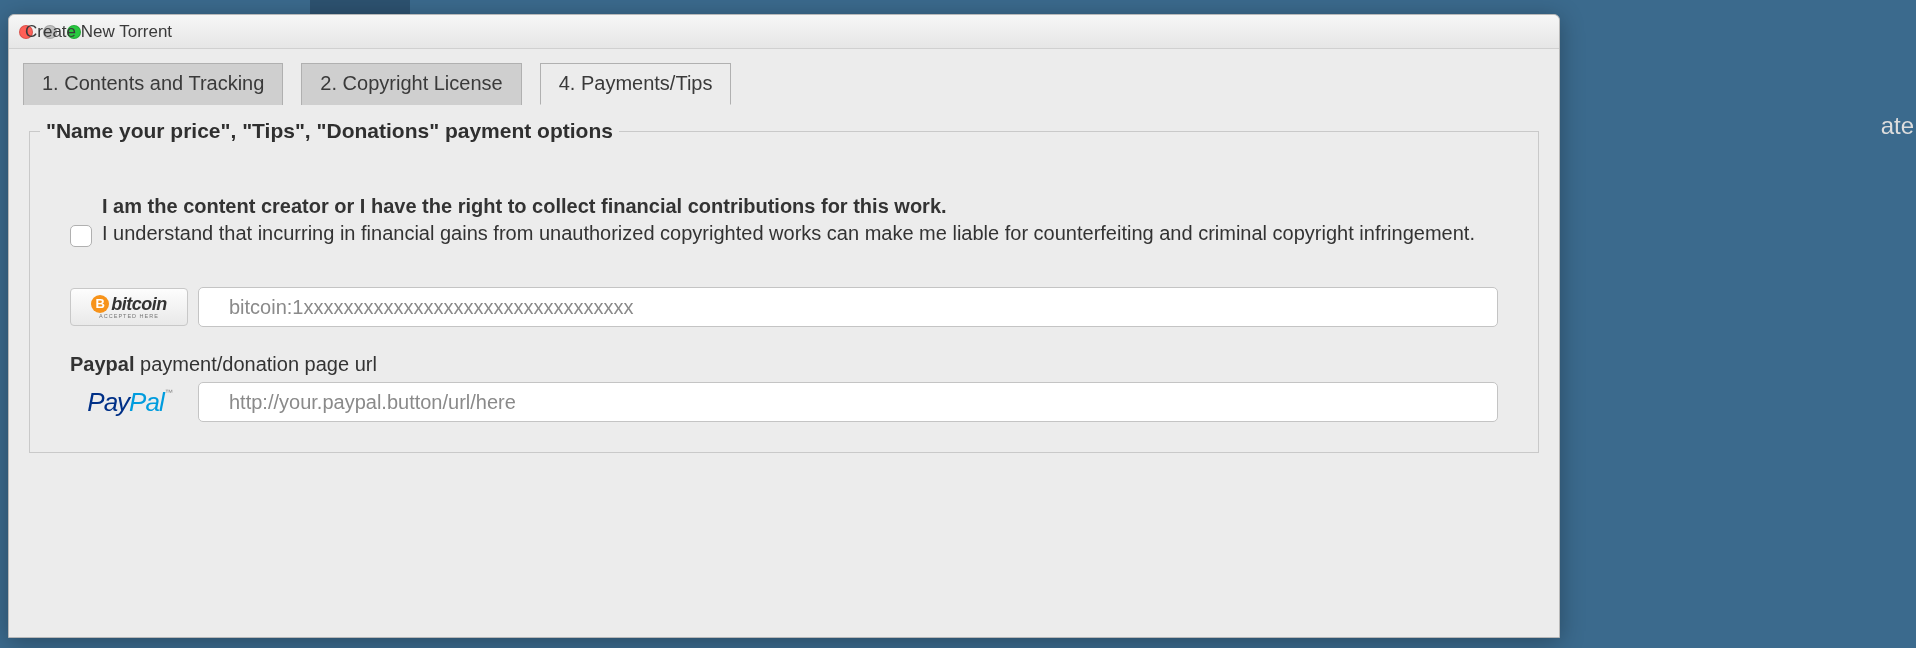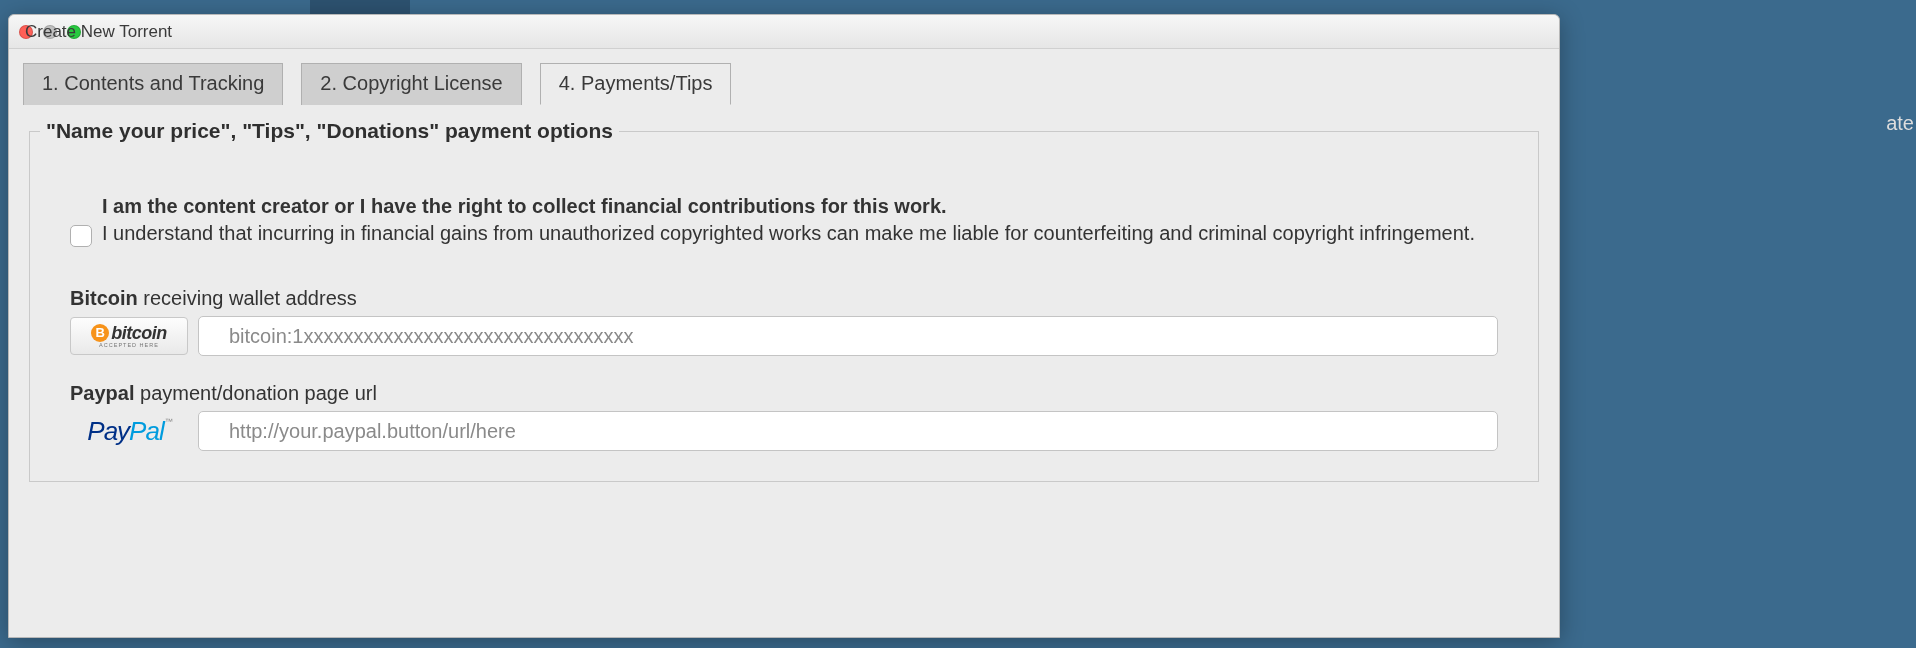--- a/index.html
+++ b/index.html
@@ -220,21 +220,21 @@
     color: #555;
     padding: 0 30px;
     outline: none;
     font-family: inherit;
   }
   input.text-input::placeholder { color: #8a8a8a; }
   .right-fragment {
     position: absolute;
     right: 0;
     top: 112px;
-    font-size: 20px;
+    font-size: 24px;
     color: #ddd;
     background: transparent;
     padding-right: 2px;
   }
 </style>
 </head>
 <body>
 
 <div class="bg-bar"></div>
 
@@ -263,23 +263,20 @@
 
       <div class="disclaimer-row">
         <div class="checkbox"></div>
         <div class="disclaimer-text">
           <span class="line1">I am the content creator or I have the right to collect financial contributions for this work.</span>
           <span>I understand that incurring in financial gains from unauthorized copyrighted works can make me liable for counterfeiting and criminal copyright infringement.</span>
         </div>
       </div>
 
       <div class="field-block">
-        <div class="field-label">
-          <span class="strong">Bitcoin</span><span> receiving wallet address</span>
-        </div>
         <div class="input-row">
           <div class="logo-box bitcoin">
             <div class="bitcoin-logo">
               <div class="bitcoin-row">
                 <div class="bitcoin-coin">B</div>
                 <div class="bitcoin-text">bitcoin</div>
               </div>
               <div class="bitcoin-sub">ACCEPTED HERE</div>
             </div>
           </div>

